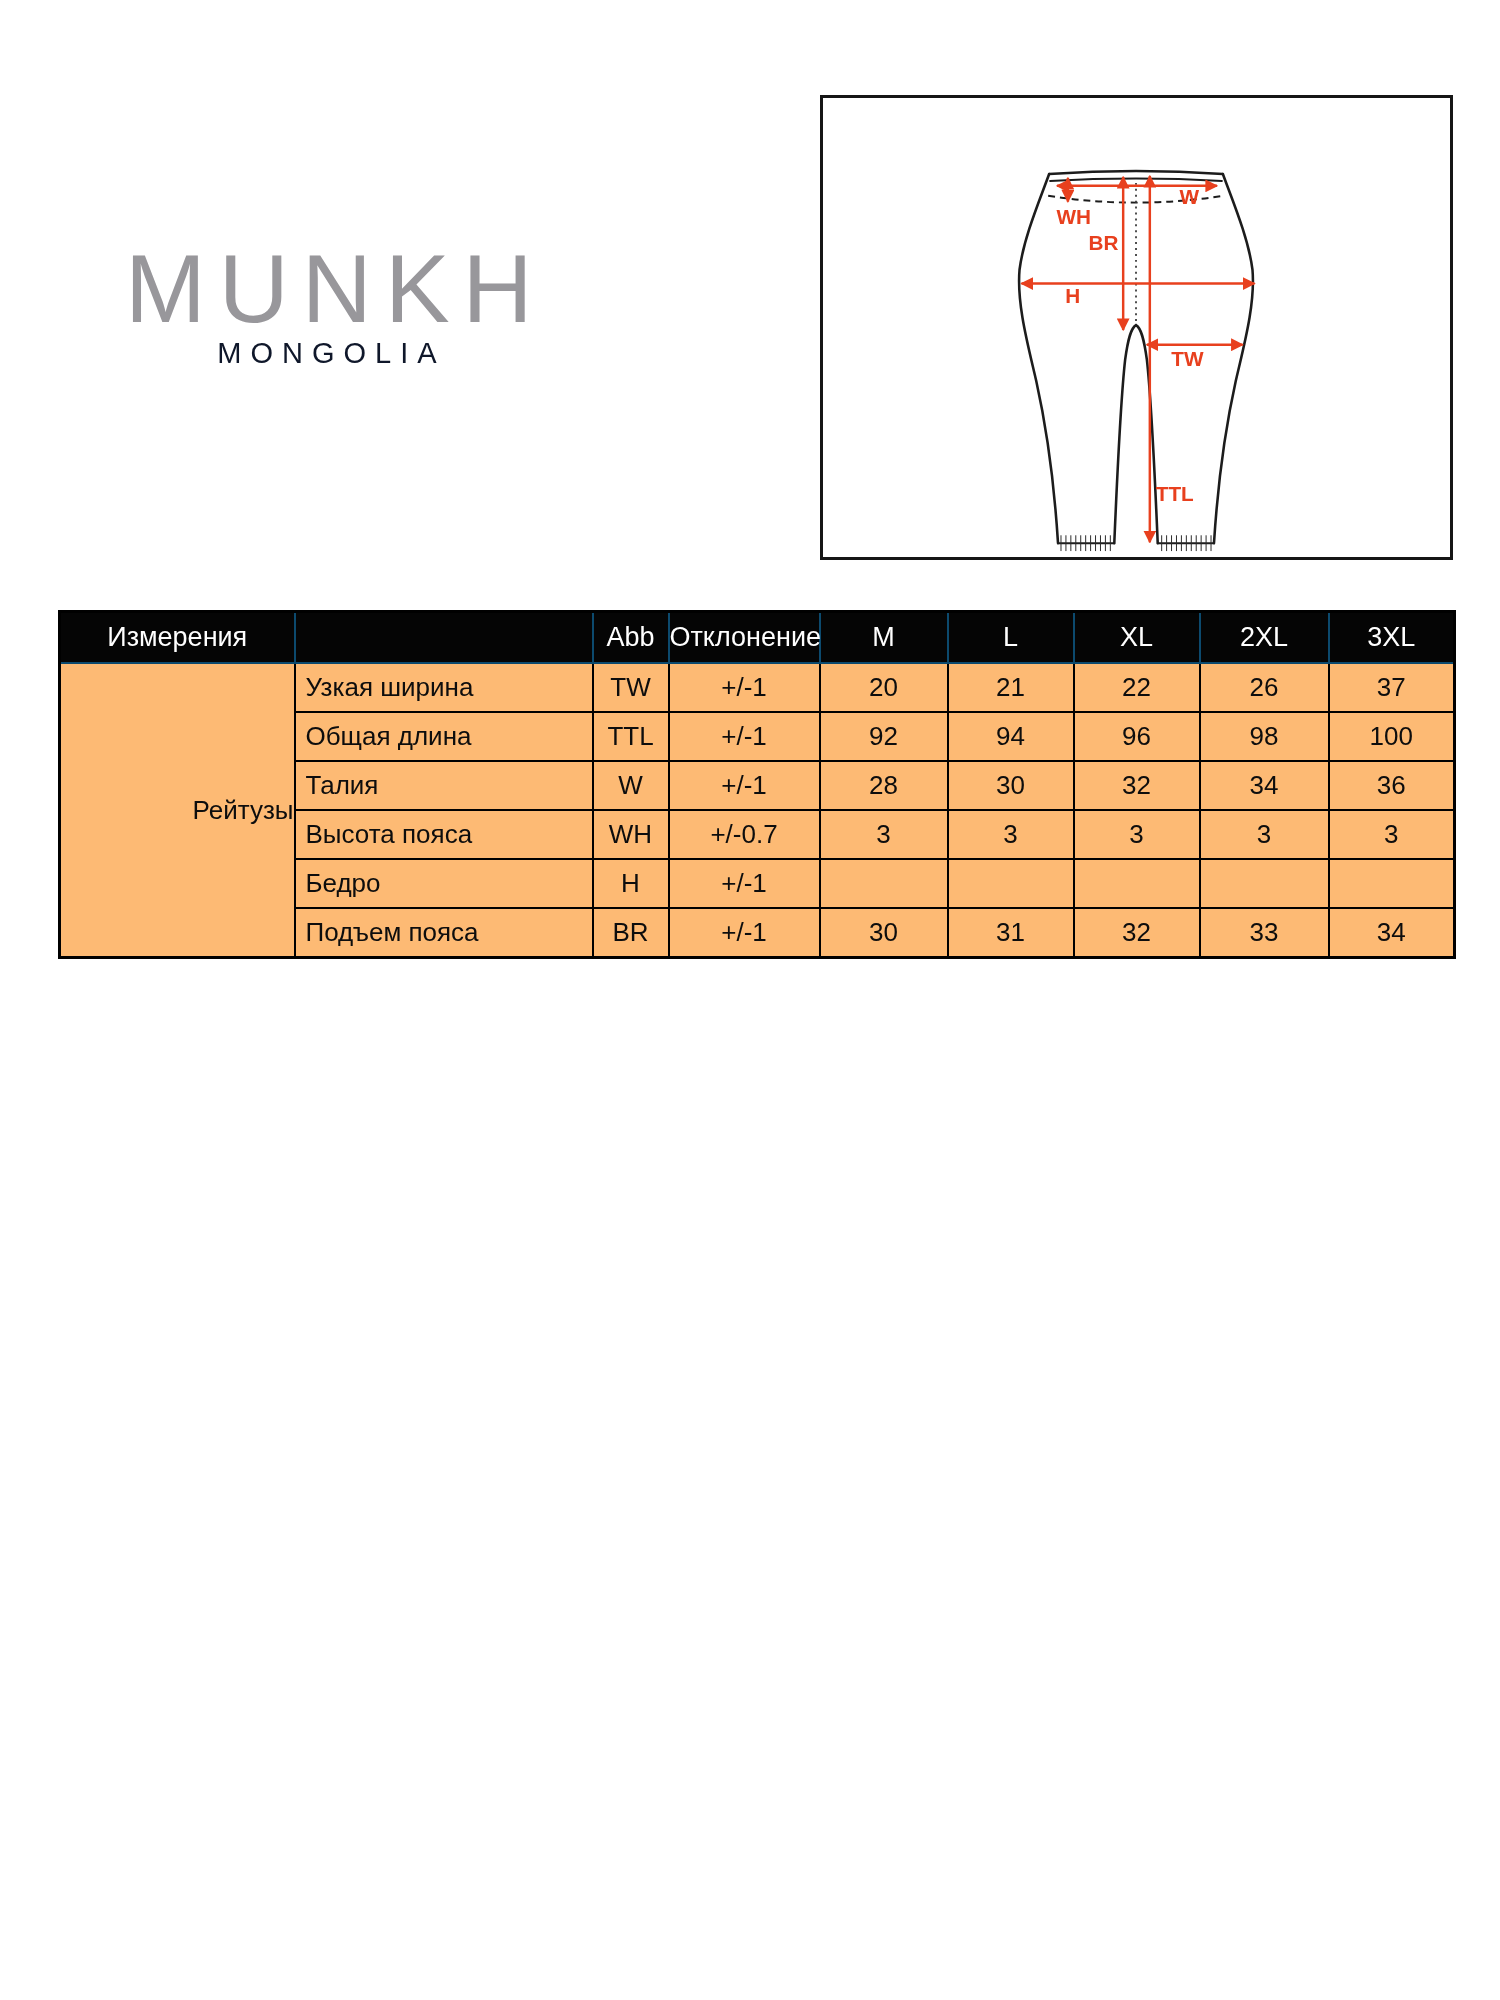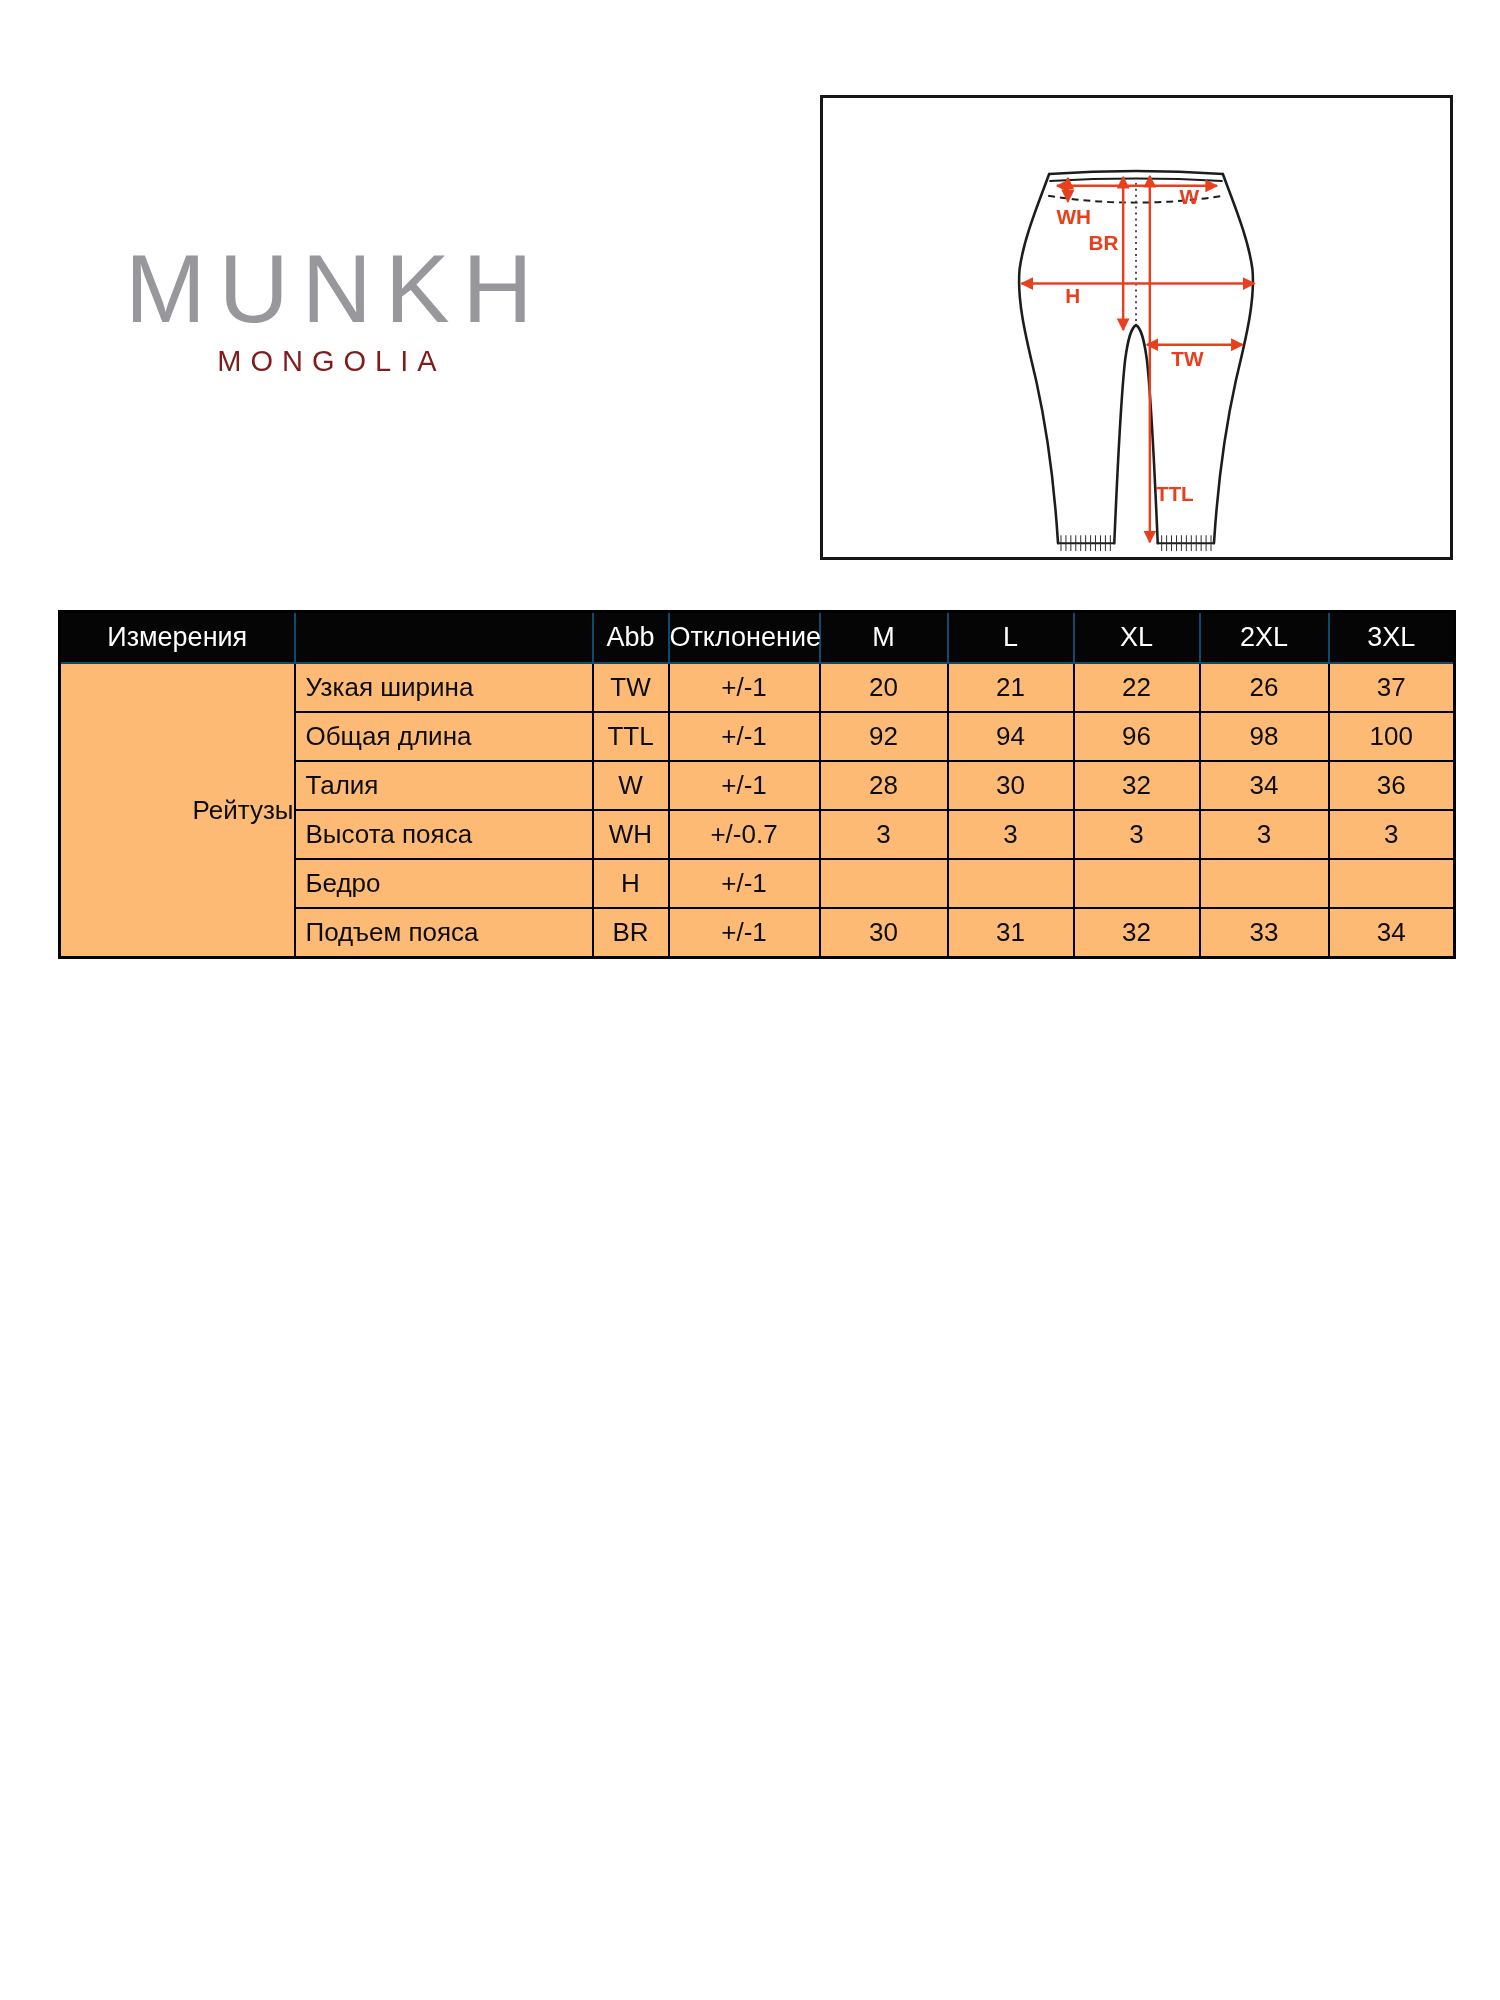--- a/index.html
+++ b/index.html
@@ -8,22 +8,22 @@
     font-family:"Liberation Sans", sans-serif; color:#111;
   }
 
   
   .logo { position:absolute; left:112px; top:240px; width:430px; text-align:center; }
   .logo .brand {
     font-size:97px; line-height:1.0; font-weight:300;
     letter-spacing:13px; padding-left:13px; color:#98979b;
   }
   .logo .brand-sub {
-    font-size:29px; margin-top:8px; font-weight:400;
-    letter-spacing:9px; padding-left:9px; color:#7f1d1d;
+    font-size:29px; margin-top:0; font-weight:400;
+    letter-spacing:9px; padding-left:9px; color:#0f172a;
   }
 
   
   .diagram-box {
     position:absolute; left:820px; top:95px; width:633px; height:465px;
     border:3px solid #161616; box-sizing:border-box; background:#fff;
   }
   .diagram-box svg { position:absolute; inset:0; width:100%; height:100%; }
   .ann-label { font-family:"Liberation Sans", sans-serif; font-size:21px; font-weight:600; fill:#e8401e; }
 

